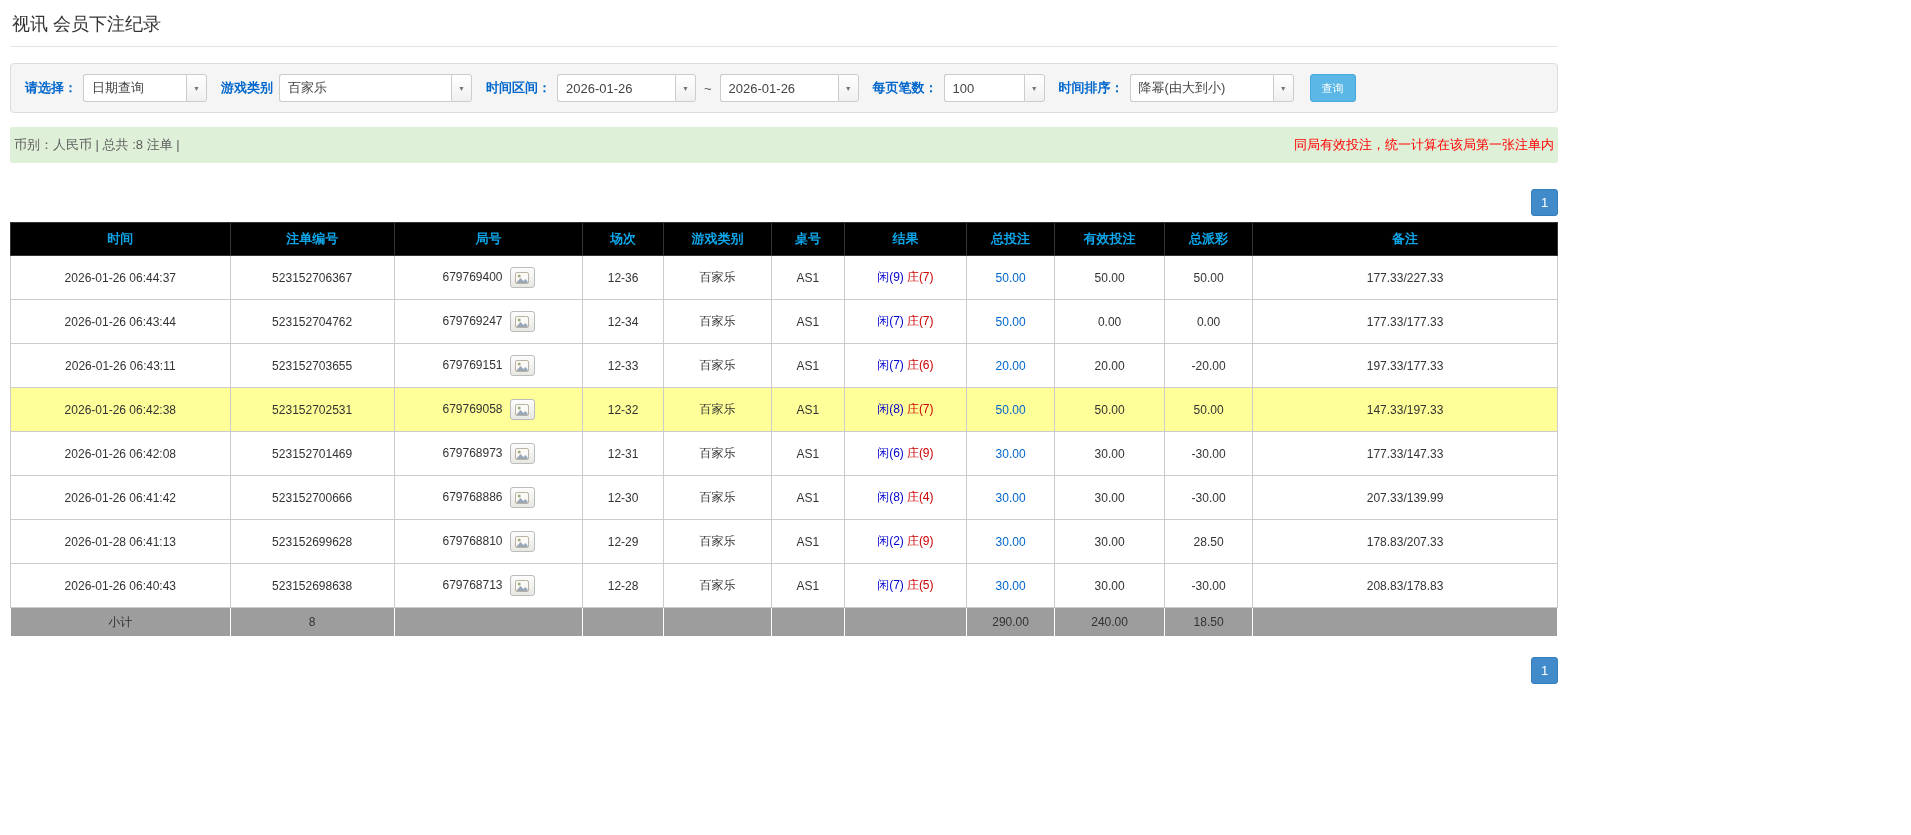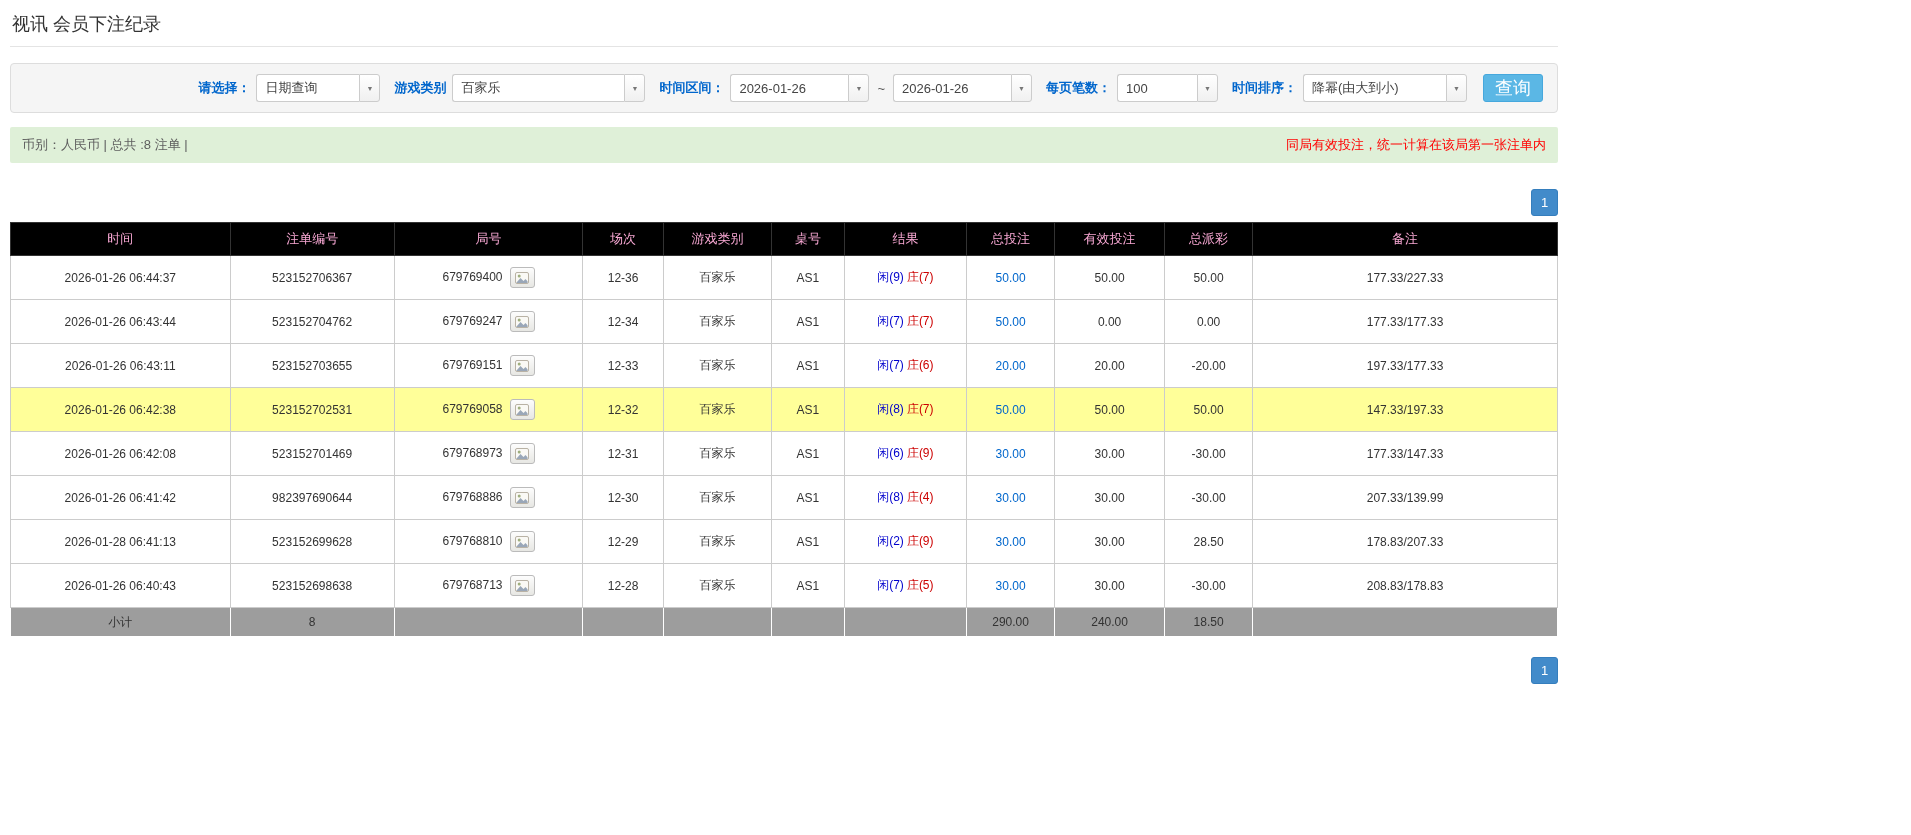--- a/index.html
+++ b/index.html
@@ -16,40 +16,40 @@
     --summary-bg:#dff0d8;
     --notice-red:#ff0000;
   }
   *{box-sizing:border-box;}
   html,body{margin:0;padding:0;background:#fff;}
   body{font-family:"Liberation Sans","DejaVu Sans",sans-serif;color:#333;}
   .container{width:1548px;margin:6px 0 0 10px;}
   .page-header{border-bottom:1px solid #e4e4e4;padding:6px 0 10px 2px;margin-bottom:16px;}
   .page-title{font-size:18px;font-weight:normal;color:#333;margin:0;}
   
-  .filter-panel{background:#f5f5f5;border:1px solid #ddd;border-radius:4px;padding:10px 14px;display:flex;align-items:center;gap:6px;white-space:nowrap;justify-content:flex-end;}
+  .filter-panel{background:#f5f5f5;border:1px solid #ddd;border-radius:4px;padding:10px 14px;display:flex;align-items:center;gap:6px;white-space:nowrap;}
   .filter-label{color:var(--label-blue);font-size:13px;font-weight:bold;margin-left:8px;}
   .filter-label.first{margin-left:0;}
   .combo{display:inline-flex;align-items:stretch;height:28px;}
   .combo input{height:28px;border:1px solid #ccc;border-right:none;border-radius:3px 0 0 3px;padding:0 8px;font-size:13px;color:#444;background:#fff;outline:none;}
   .combo .toggle{width:21px;height:28px;border:1px solid #ccc;border-radius:0 3px 3px 0;background:linear-gradient(#ffffff,#f0f0f0);display:flex;align-items:center;justify-content:center;cursor:pointer;padding:0;}
   .caret{font-size:7px;color:#777;line-height:1;}
   .range-sep{color:#555;font-size:13px;margin:0 2px;}
-  .search-btn{height:28px;margin-left:10px;padding:0 11px;background:var(--search-button-blue);border:1px solid #46a8dd;border-radius:3px;color:#fff;font-size:18px;cursor:pointer;}
-  
-  .summary-bar{margin-top:14px;background:var(--summary-bg);border-radius:2px;padding:9px 12px;display:flex;align-items:flex-end;justify-content:space-between;font-size:13px;color:#5e5e5e;}
+  .search-btn{height:28px;margin-left:10px;padding:0 11px;background:var(--search-button-blue);border:1px solid #46a8dd;border-radius:3px;color:#fff;font-size:11px;cursor:pointer;}
+  
+  .summary-bar{margin-top:14px;background:var(--summary-bg);border-radius:2px;padding:9px 4px;display:flex;align-items:flex-end;justify-content:space-between;font-size:13px;color:#5e5e5e;}
   .summary-bar .notice{color:var(--notice-red);}
   
   .pagination{text-align:right;}
   .pagination.top{margin-top:26px;margin-bottom:6px;}
   .pagination.bottom{margin-top:20px;padding-bottom:8px;}
   .page-btn{min-width:27px;height:27px;background:var(--pagination-blue);border:1px solid #357ebd;border-radius:3px;color:#fff;font-size:13px;cursor:pointer;padding:0 8px;}
   
   table.records{width:100%;border-collapse:collapse;table-layout:fixed;}
-  table.records th{background:var(--header-bg);color:#f9a8d4;font-size:13px;font-weight:normal;padding:7px 4px;border:1px solid #333;text-align:center;}
+  table.records th{background:var(--header-bg);color:#0ea5e9;font-size:13px;font-weight:bold;padding:7px 4px;border:1px solid #333;text-align:center;}
   table.records td{border:1px solid #ccc;text-align:center;font-size:12px;color:#333;height:44px;padding:2px 4px;background:#fff;}
   tr.highlight td{background:var(--highlight-yellow);}
   .res-player{color:var(--player-blue);}
   .res-banker{color:var(--banker-red);margin-left:3px;}
   .bet-link{color:var(--link-blue);text-decoration:none;cursor:pointer;}
   td.neg{color:var(--negative-red);}
   .replay-btn{display:inline-flex;align-items:center;justify-content:center;width:25px;height:21px;margin-left:7px;border:1px solid #bbb;border-radius:3px;background:linear-gradient(#fdfdfd,#e7e7e3);cursor:pointer;vertical-align:middle;padding:0;}
   .replay-icon{display:inline-flex;line-height:0;}
   
   tfoot td{background:var(--footer-bg) !important;color:#fff;border:1px solid #fff !important;height:29px !important;font-size:12px;}
@@ -254,21 +254,21 @@
           <td>百家乐</td>
           <td>AS1</td>
           <td><span class="res-player">闲(6)</span><span class="res-banker">庄(9)</span></td>
           <td><a class="bet-link">30.00</a></td>
           <td>30.00</td>
           <td class="neg">-30.00</td>
           <td>177.33/147.33</td>
         </tr>
         <tr>
           <td>2026-01-26 06:41:42</td>
-          <td>982397690644</td>
+          <td>523152700666</td>
           <td><span>679768886</span><button class="replay-btn">
               <span class="replay-icon">
                 <svg width="14" height="12" viewBox="0 0 14 12">
                   <rect x="0.5" y="0.5" width="13" height="11" rx="1.5" fill="#faf9f5" stroke="#b9b2a5"></rect>
                   <circle cx="4.2" cy="4" r="1.5" fill="#9fae7e"></circle>
                   <path d="M1.5 10.5 L5.5 6 L8.5 9 L10.5 7 L12.5 9.2 V11 H1.5 Z" fill="#9aa7b8"></path>
                 </svg>
               </span>
             </button></td>
           <td>12-30</td>

